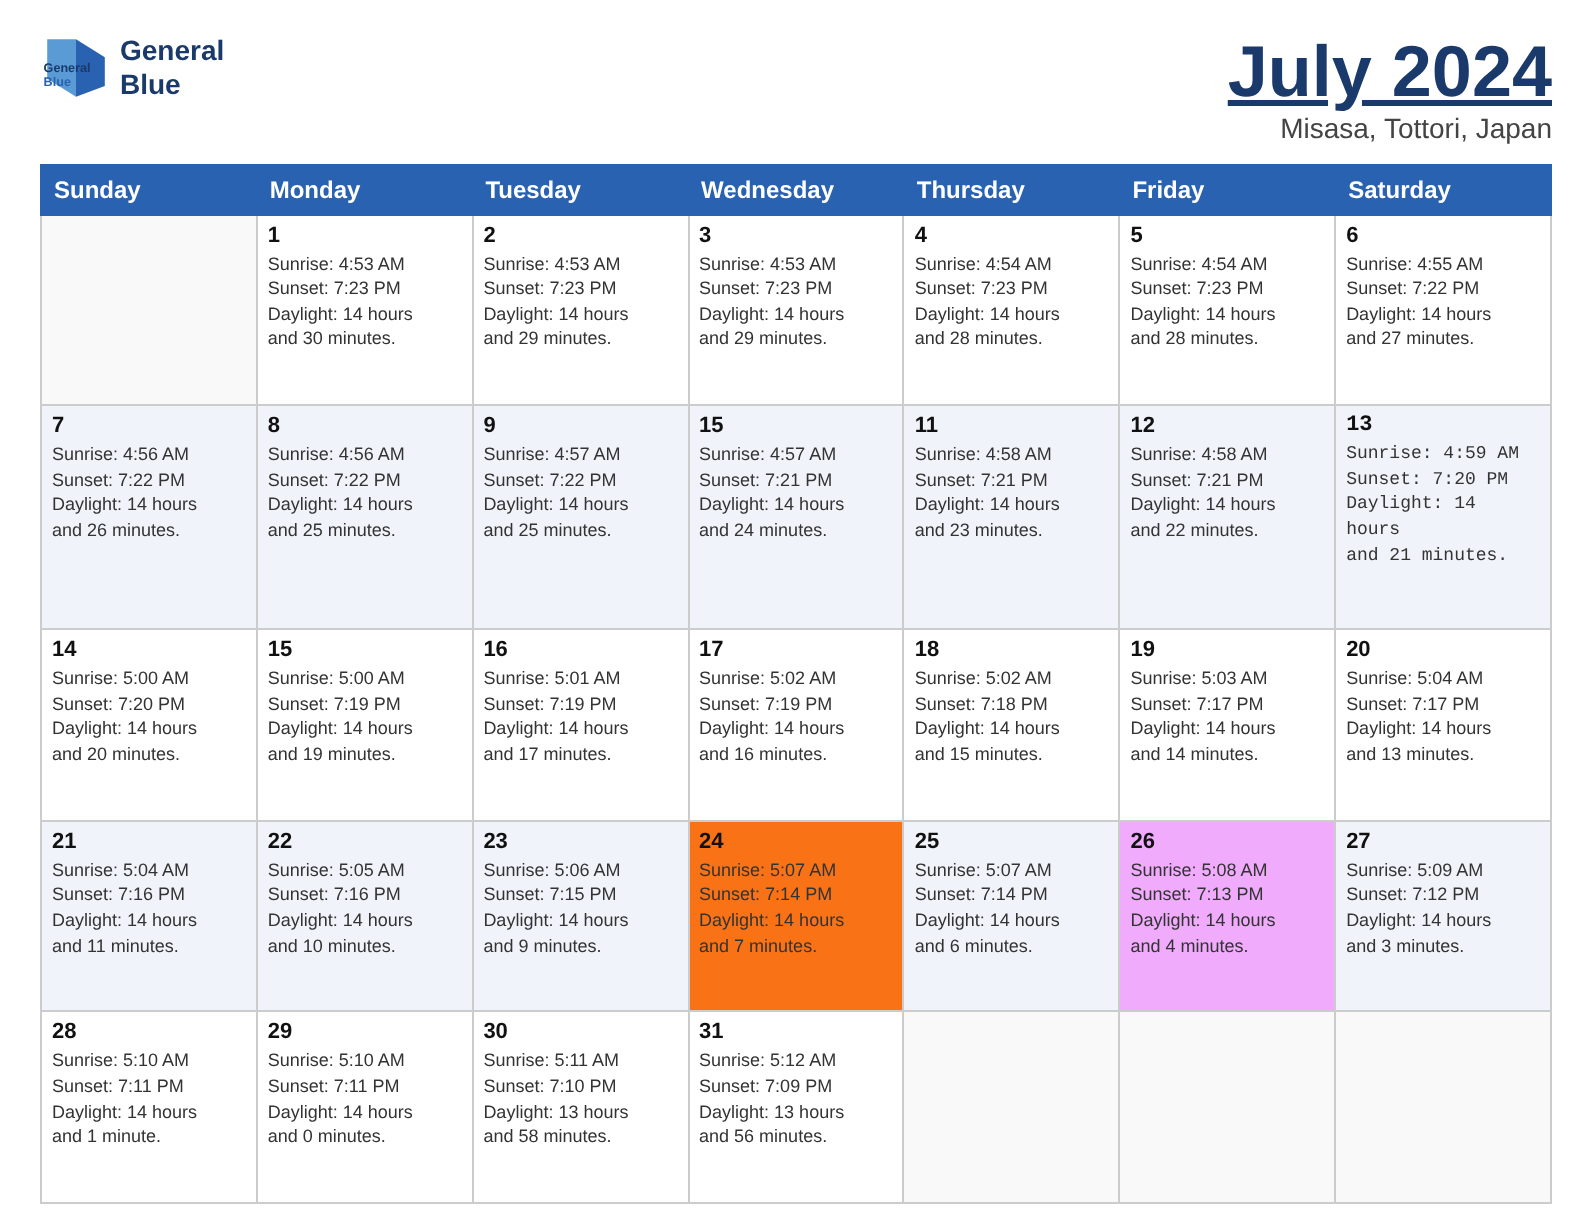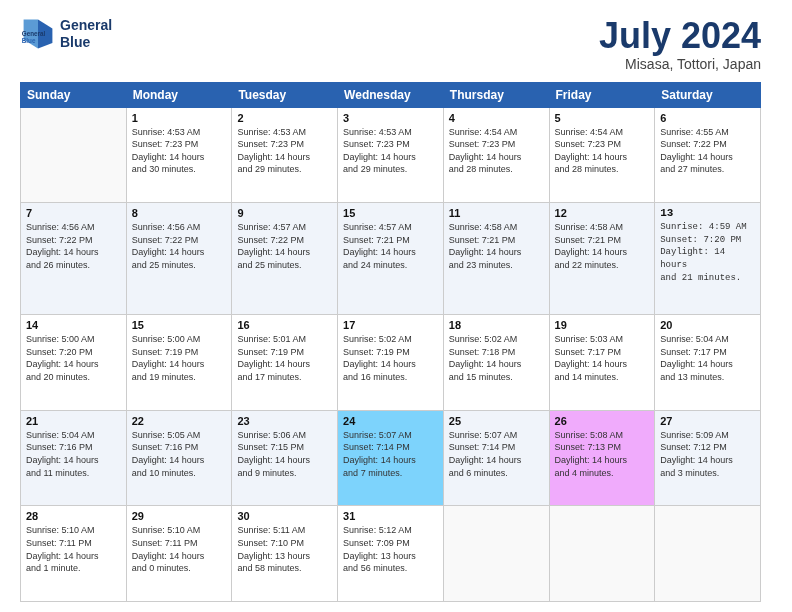--- a/index.html
+++ b/index.html
@@ -6,21 +6,21 @@
     body {
       font-family: Arial, sans-serif;
       background: #fff;
       width: 792px;
       height: 612px;
       overflow: hidden;
     }
     .page {
       width: 792px;
       height: 612px;
-      padding: 16px 31px 10px 20px;
+      padding: 16px 16px 10px 20px;
       display: flex;
       flex-direction: column;
     }
     .header {
       display: flex;
       justify-content: space-between;
       align-items: flex-start;
       margin-bottom: 10px;
     }
     .logo {
@@ -39,20 +39,21 @@
       height: 36px;
     }
     .title-block {
       text-align: right;
     }
     .month-title {
       font-size: 36px;
       font-weight: bold;
       color: #1a3a6b;
       line-height: 1.1;
+      text-decoration: underline;
     }
     .location {
       font-size: 14px;
       color: #444;
     }
     .calendar {
       flex: 1;
       border-collapse: collapse;
       width: 100%;
       font-size: 9.5px;
@@ -229,21 +230,21 @@
             <div class="day-info">Sunrise: 5:04 AM<br>Sunset: 7:16 PM<br>Daylight: 14 hours<br>and 11 minutes.</div>
           </td>
           <td style="background-color: rgb(240, 244, 250);">
             <span class="day-number">22</span>
             <div class="day-info">Sunrise: 5:05 AM<br>Sunset: 7:16 PM<br>Daylight: 14 hours<br>and 10 minutes.</div>
           </td>
           <td style="background-color: rgb(240, 244, 250);">
             <span class="day-number">23</span>
             <div class="day-info">Sunrise: 5:06 AM<br>Sunset: 7:15 PM<br>Daylight: 14 hours<br>and 9 minutes.</div>
           </td>
-          <td style="background-color: #7dd3fc;">
+          <td style="background-color: #f97316;">
             <span class="day-number">24</span>
             <div class="day-info">Sunrise: 5:07 AM<br>Sunset: 7:14 PM<br>Daylight: 14 hours<br>and 7 minutes.</div>
           </td>
           <td style="background-color: rgb(240, 244, 250);">
             <span class="day-number">25</span>
             <div class="day-info">Sunrise: 5:07 AM<br>Sunset: 7:14 PM<br>Daylight: 14 hours<br>and 6 minutes.</div>
           </td>
           <td style="background-color: #f0abfc;">
             <span class="day-number">26</span>
             <div class="day-info">Sunrise: 5:08 AM<br>Sunset: 7:13 PM<br>Daylight: 14 hours<br>and 4 minutes.</div>

